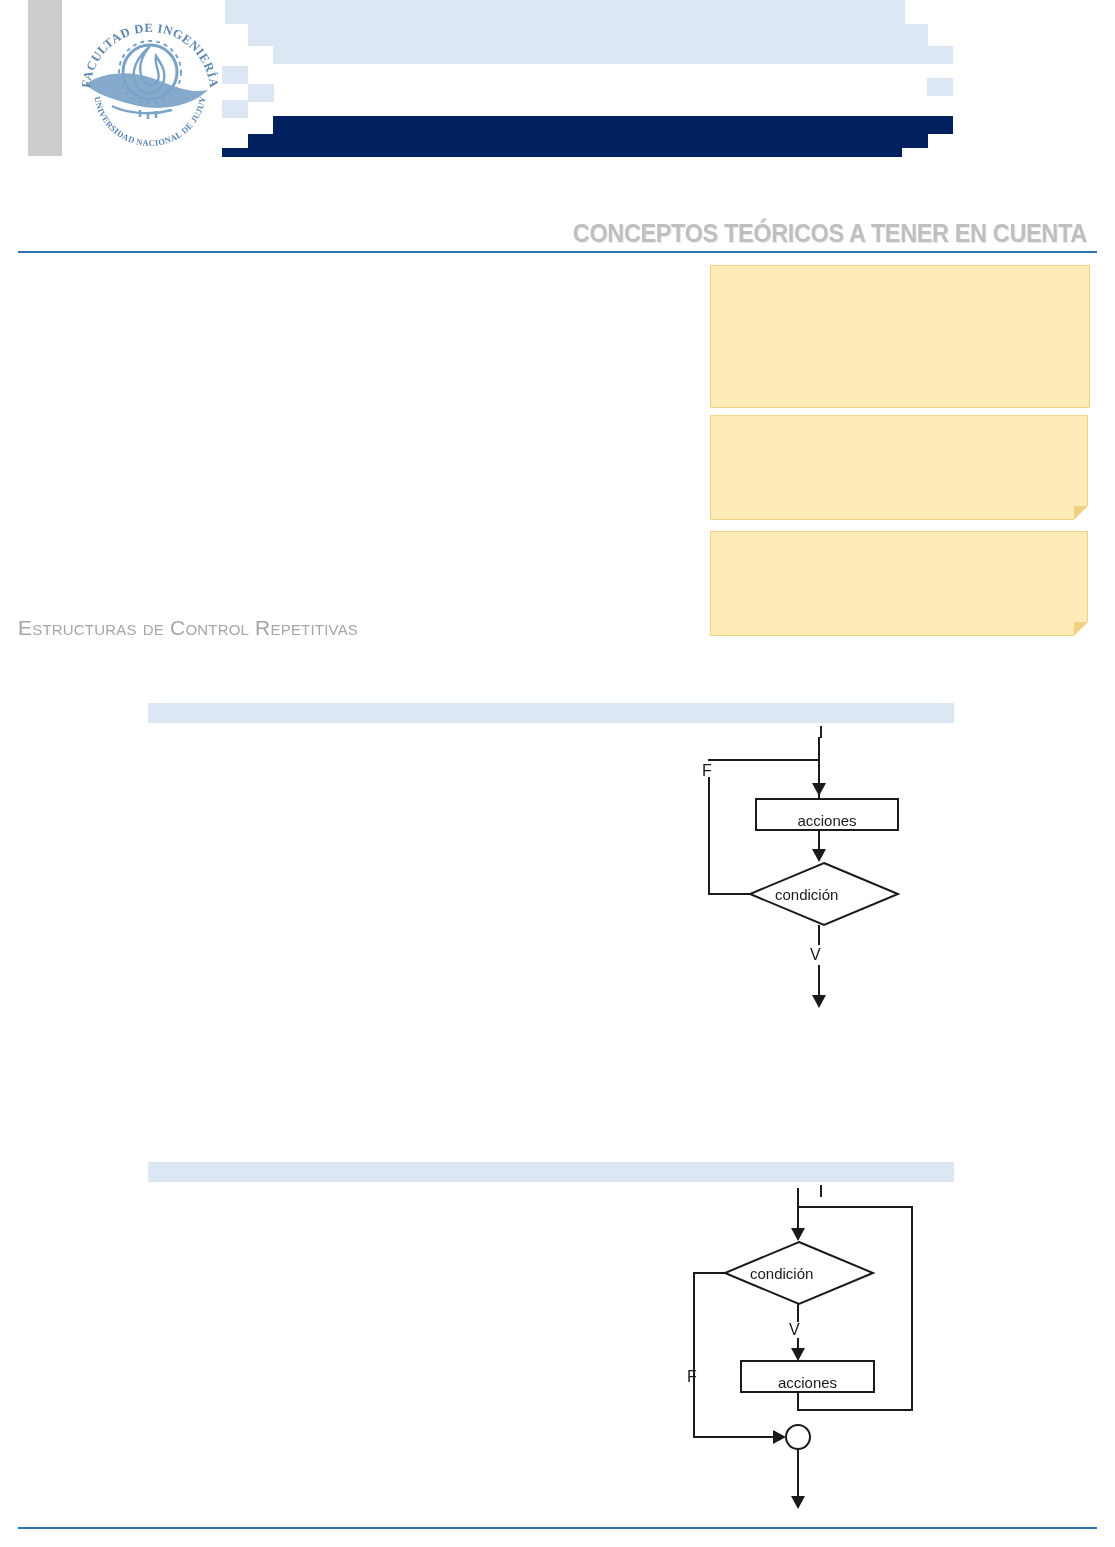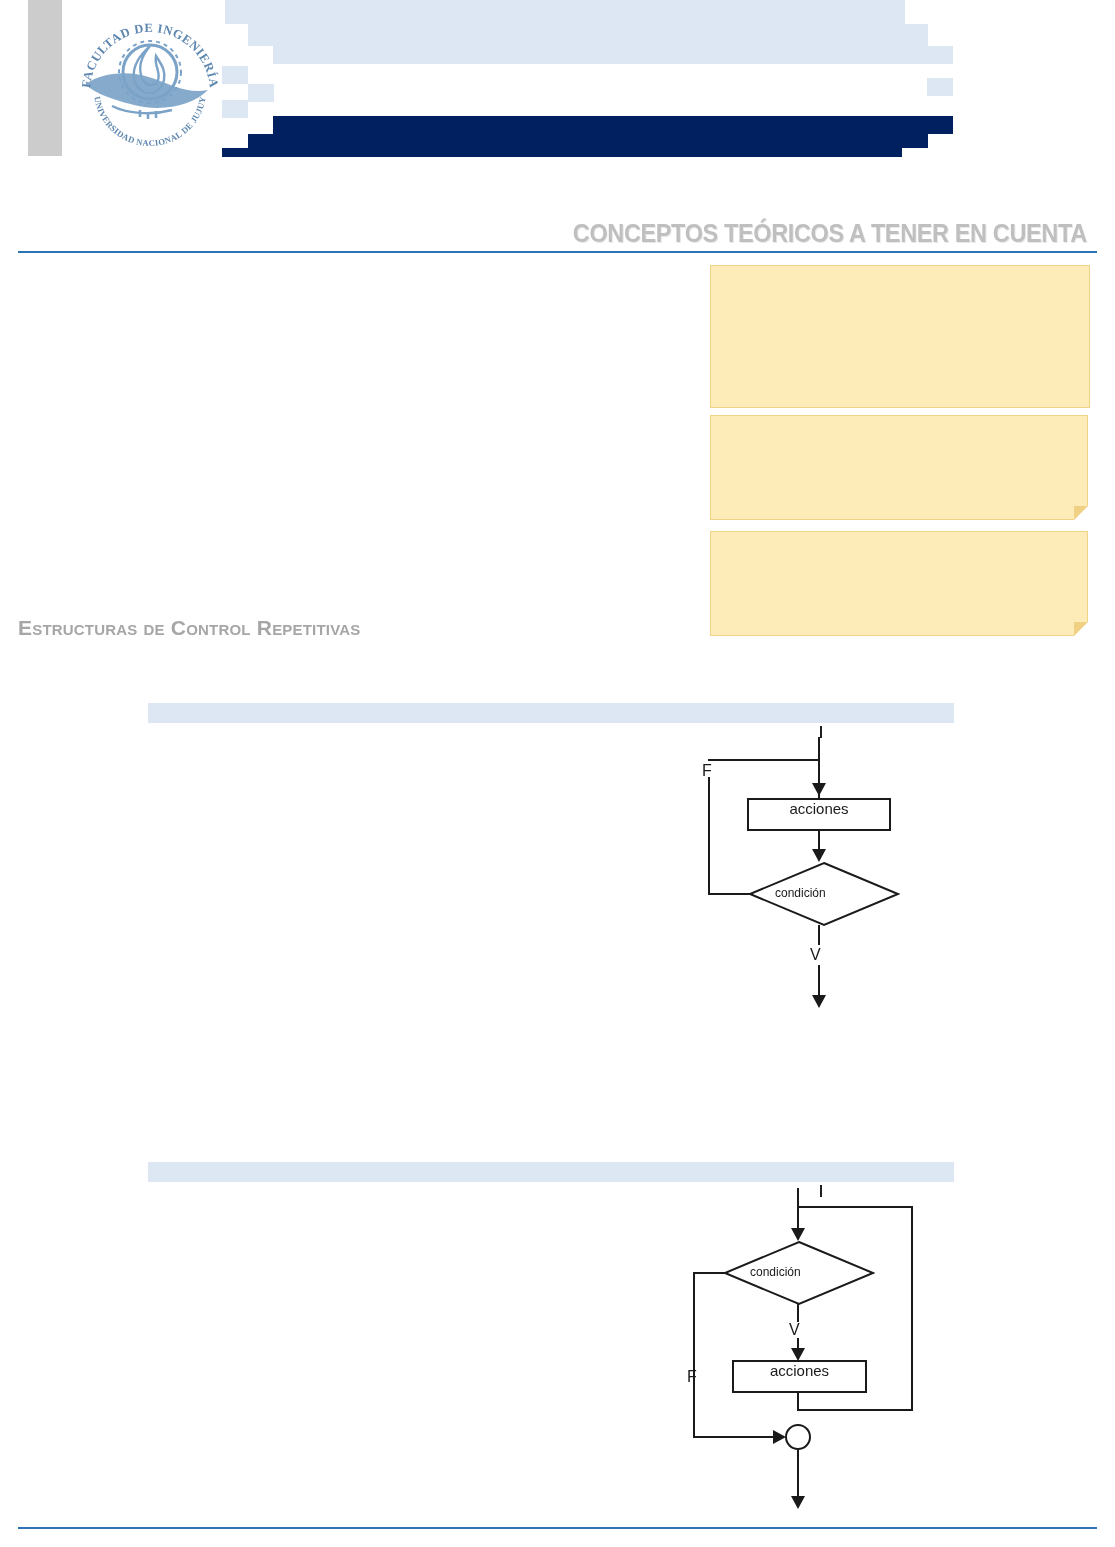--- a/index.html
+++ b/index.html
@@ -79,21 +79,21 @@
     border-left: 14px solid #f0d082;
     border-bottom: 14px solid #ffffff;
   }
 
   
   .heading-1 {
     position: absolute;
     left: 18px; top: 616px;
     font-family: "Liberation Sans", sans-serif;
     font-size: 21px;
-    font-weight: bold;
+    font-weight: normal;
     color: #a6a6a6;
     font-variant: small-caps;
     letter-spacing: 0.2px;
     white-space: nowrap;
   }
   .heading-2 {
     position: absolute;
     left: 18px; top: 666px;
     font-family: "Liberation Sans", sans-serif;
     font-size: 17px;
@@ -119,25 +119,26 @@
   
   .fc { position: absolute; }
   .fc-line-v { position: absolute; width: 2px; background: #1a1a1a; }
   .fc-line-h { position: absolute; height: 2px; background: #1a1a1a; }
   .fc-box {
     position: absolute;
     border: 2px solid #1a1a1a;
     background: #ffffff;
     box-sizing: border-box;
     display: flex;
-    align-items: flex-start;
+    align-items: flex-end;
     justify-content: center;
     font-family: "Liberation Sans", sans-serif;
     font-size: 15px;
     color: #1a1a1a;
+    margin-left: 8px;
   }
   .fc-arrow-down {
     position: absolute;
     width: 0; height: 0;
     border-left: 7px solid transparent;
     border-right: 7px solid transparent;
     border-top: 13px solid #1a1a1a;
   }
   .fc-arrow-right {
     position: absolute;
@@ -149,21 +150,21 @@
   .fc-label {
     position: absolute;
     font-family: "Liberation Sans", sans-serif;
     font-size: 16px;
     color: #1a1a1a;
     line-height: 1;
   }
   .fc-diamond-txt {
     position: absolute;
     font-family: "Liberation Sans", sans-serif;
-    font-size: 12px;
+    font-size: 15px;
     color: #1a1a1a;
     white-space: nowrap;
   }
   .fc-circle {
     position: absolute;
     border: 2px solid #1a1a1a;
     border-radius: 50%;
     background: #ffffff;
     box-sizing: border-box;
   }

